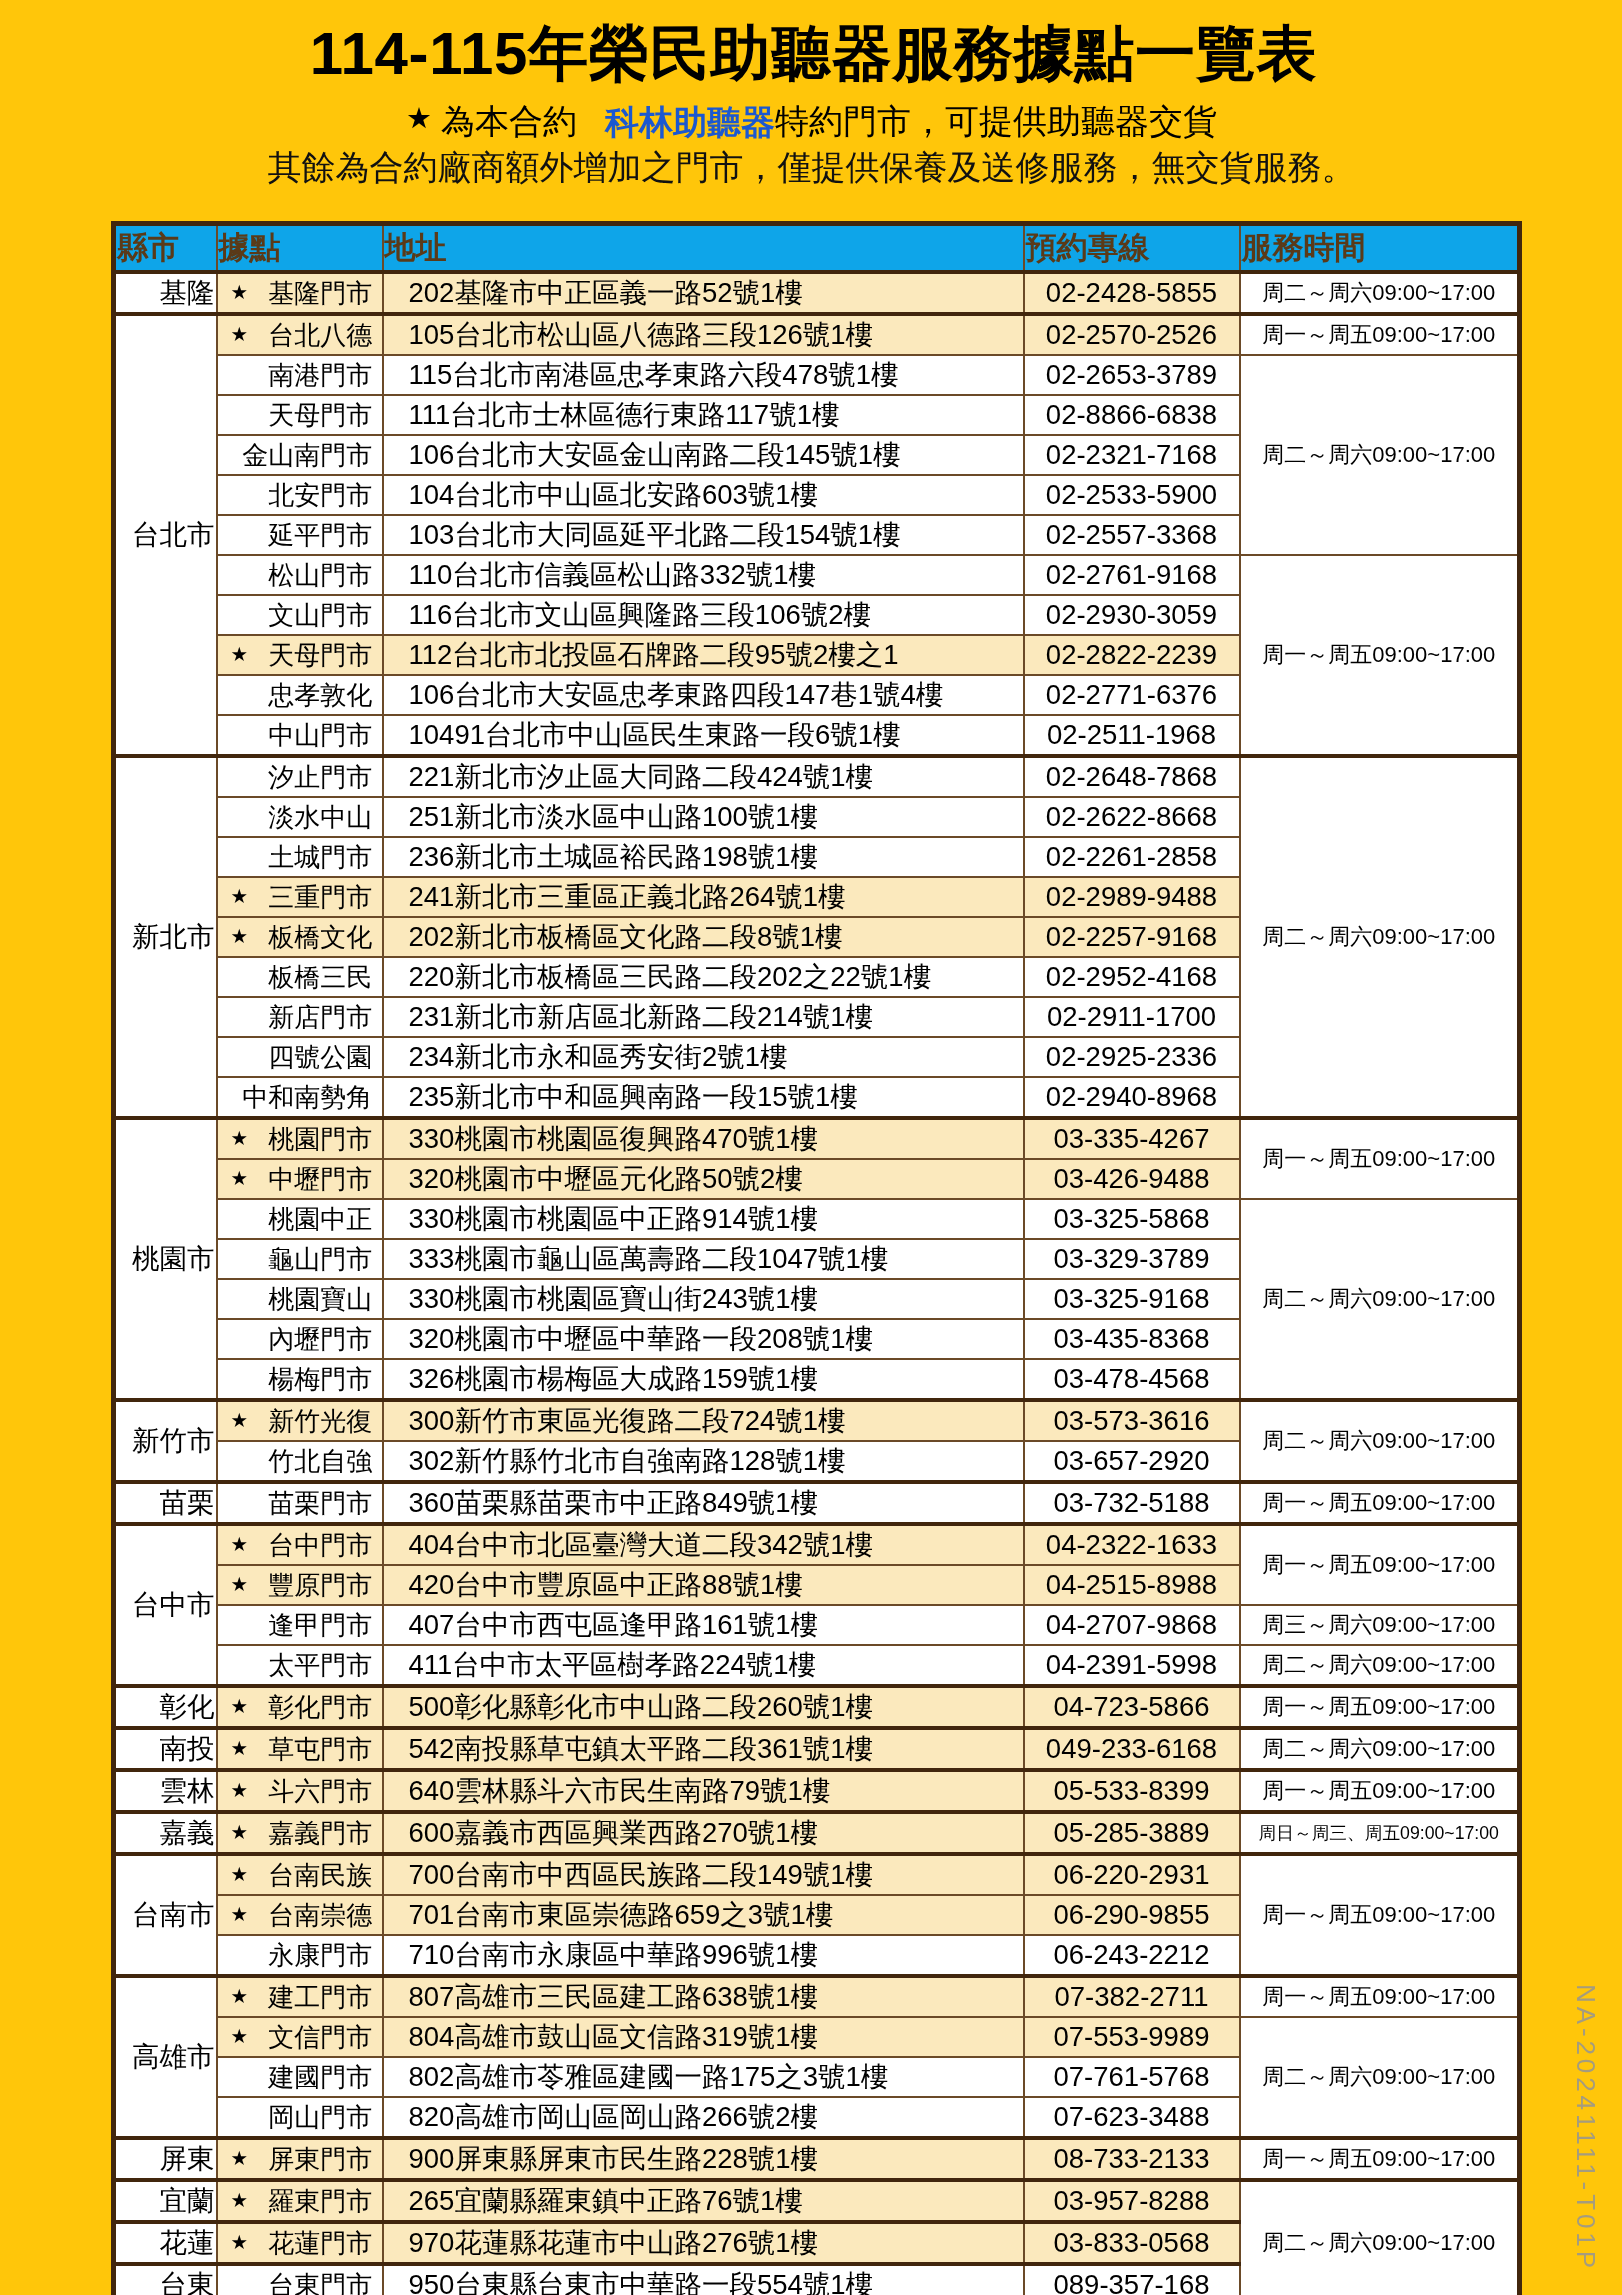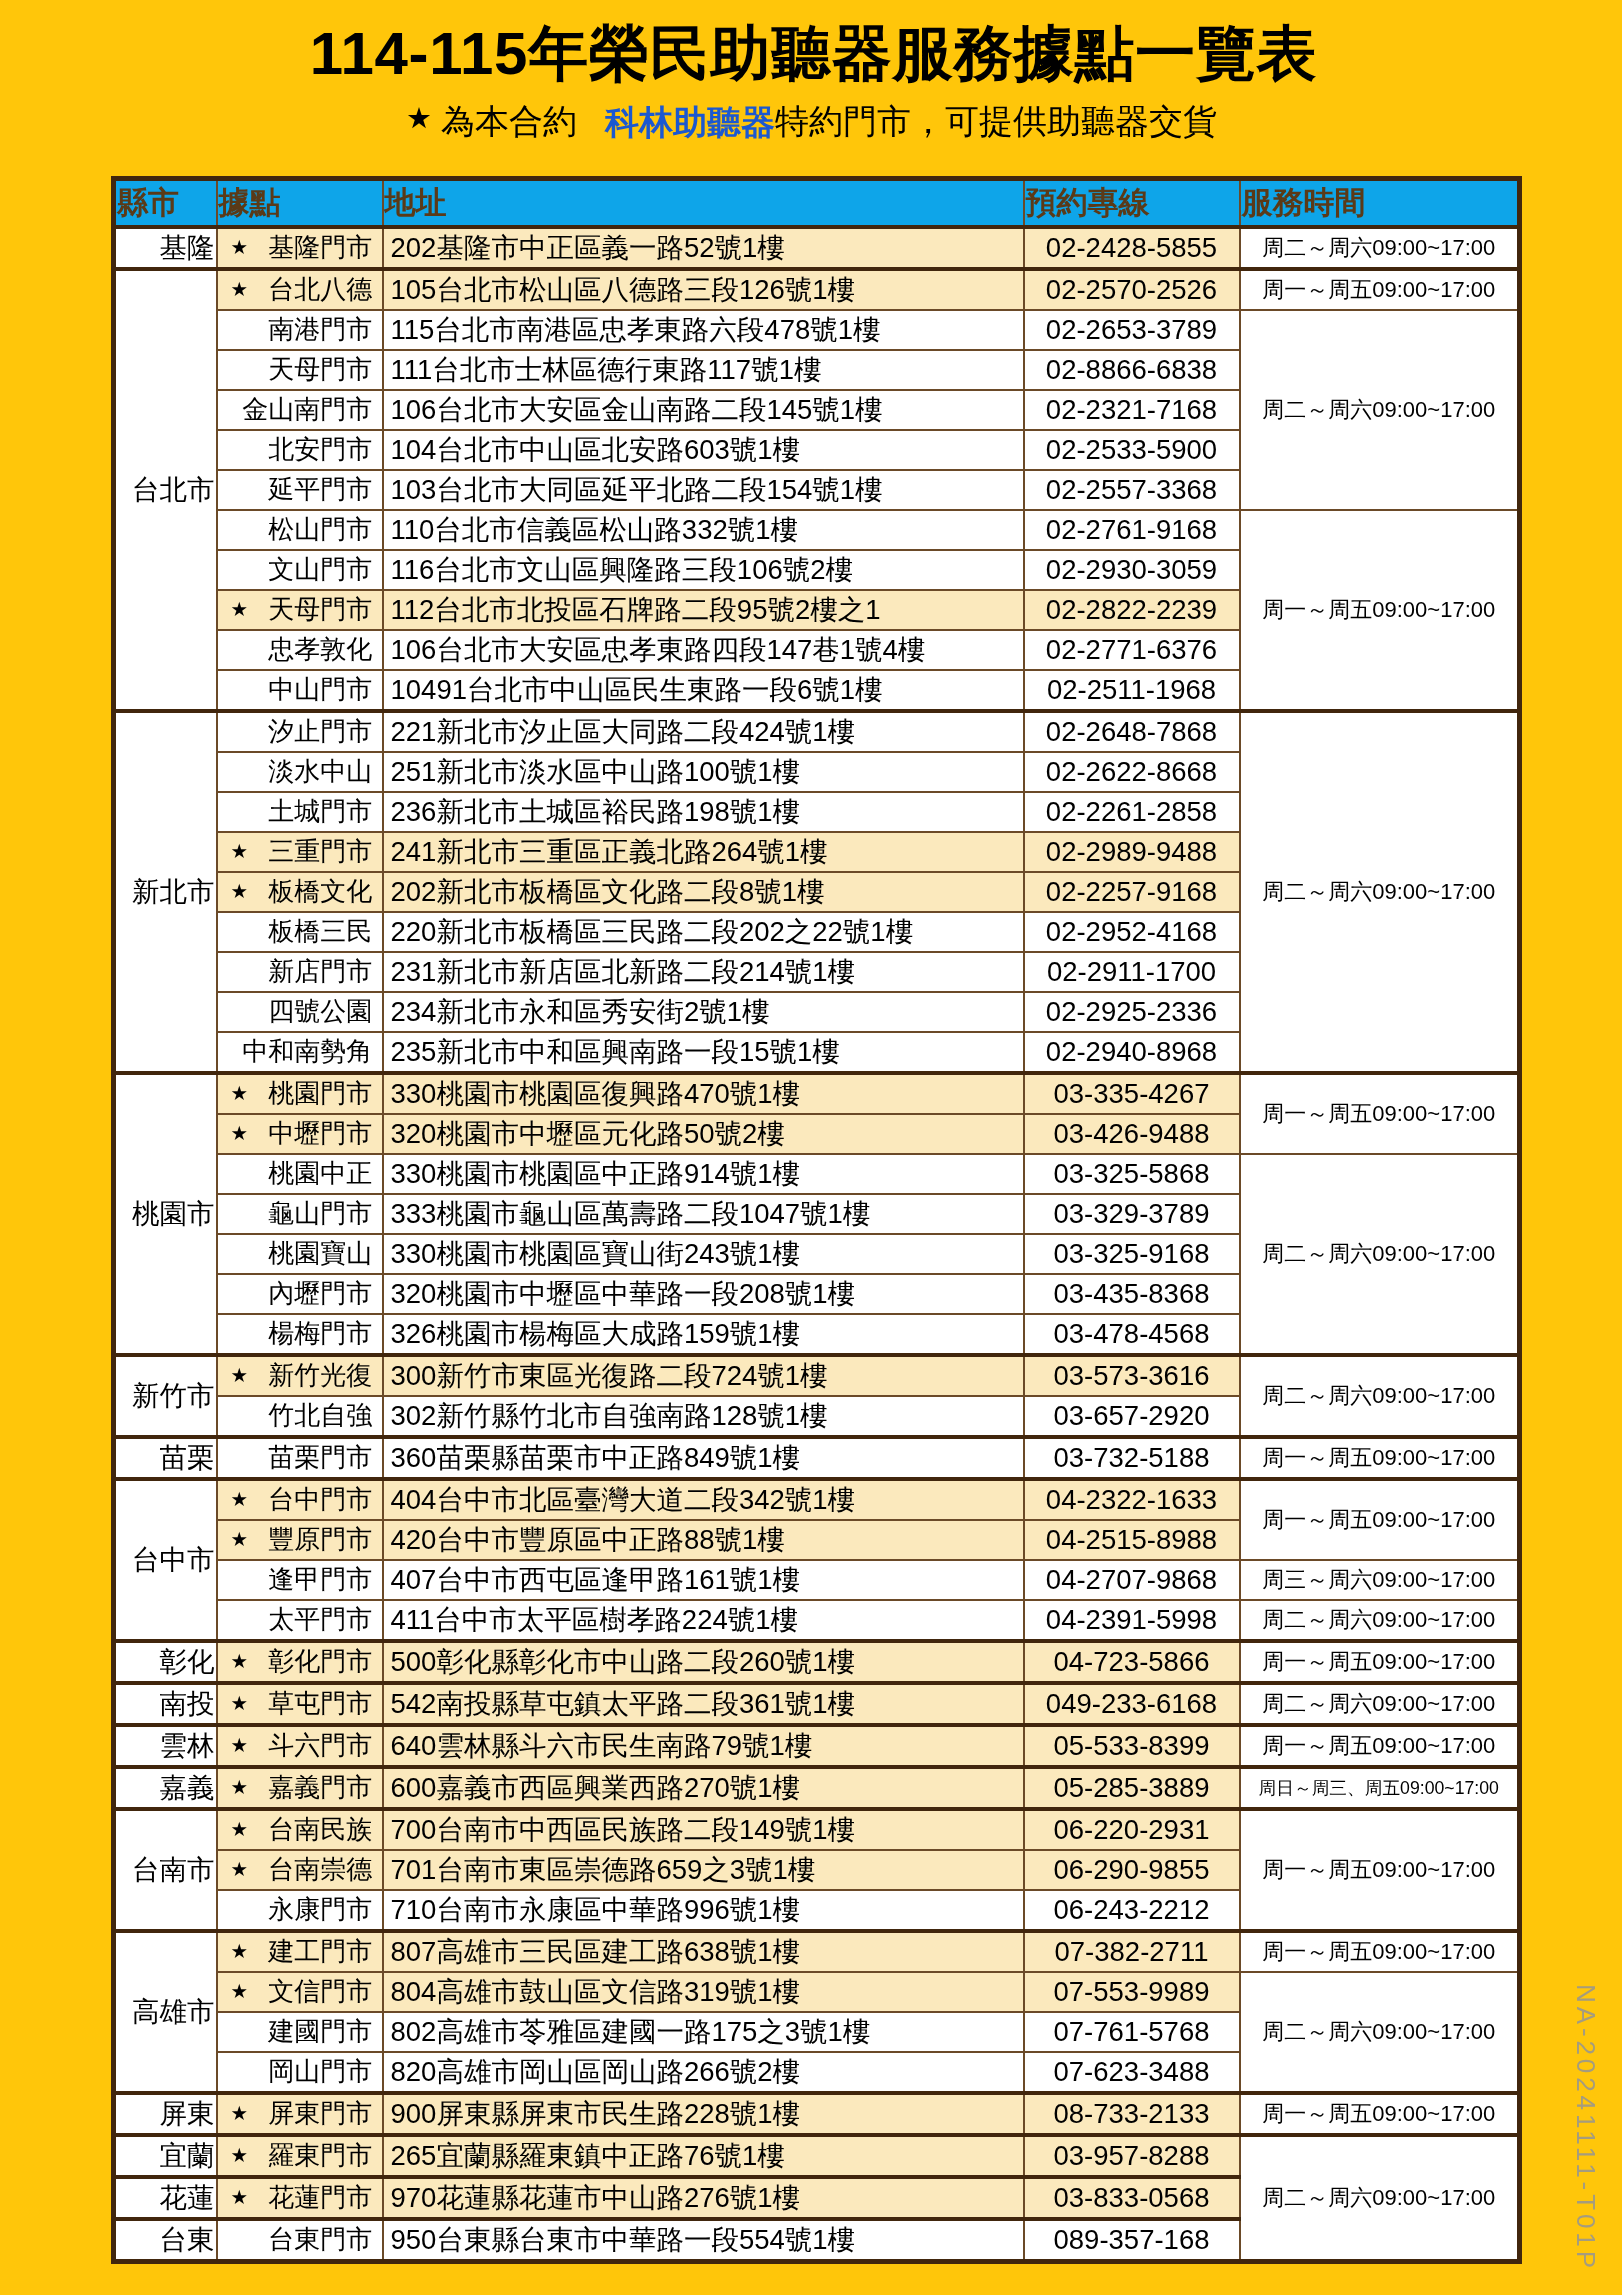--- a/index.html
+++ b/index.html
@@ -34,38 +34,39 @@
   td{border:2px solid var(--mid);font-size:27.5px;color:#000;background:#fff;
      vertical-align:middle;overflow:hidden;white-space:nowrap;}
   .main td{height:36px;}
   tr.group-start > td{border-top:4.6px solid var(--dark);}
 
   td.county{font-size:27.5px;text-align:right;}
   td.branch{padding:0 9.2px 0 13px;}
   td.branch .cellflex{display:flex;align-items:center;justify-content:flex-end;width:100%;}
   td.branch .star{margin-right:auto;font-size:19.6px;line-height:1;}
   td.branch .bname{font-size:26px;}
-  td.addr{text-align:left;padding-left:7px;}
+  td.addr{text-align:left;padding-left:25px;}
   td.phone{text-align:center;font-size:27.5px;margin-left:44px;}
   td.time{text-align:center;font-size:22px;}
   td.time.small{font-size:17.7px;}
   td.hl{background:var(--cream);}
 
   .watermark{position:absolute;right:22px;bottom:23.6px;writing-mode:vertical-rl;
              font-size:26px;letter-spacing:3.9px;color:#a59c7e;}
 </style>
 </head>
 <body>
 
 <div class="page">
 
   <h1 class="title">114-115年榮民助聽器服務據點一覽表</h1>
 
   <div class="sub1"><span class="star">★</span><span class="b">為本合約</span><span class="brand">科林助聽器</span><span class="b">特約門市</span><span class="rest">，可提供助聽器交貨</span></div>
 
+  <div class="sub2">其餘為合約廠商額外增加之門市，僅提供保養及送修服務，無交貨服務。</div>
 
   <table class="main">
     <colgroup>
       <col style="width:103px">
         <col style="width:166px">
         <col style="width:641px">
       <col style="width:216px">
         <col style="width:280px">
     </colgroup>
     <thead>

